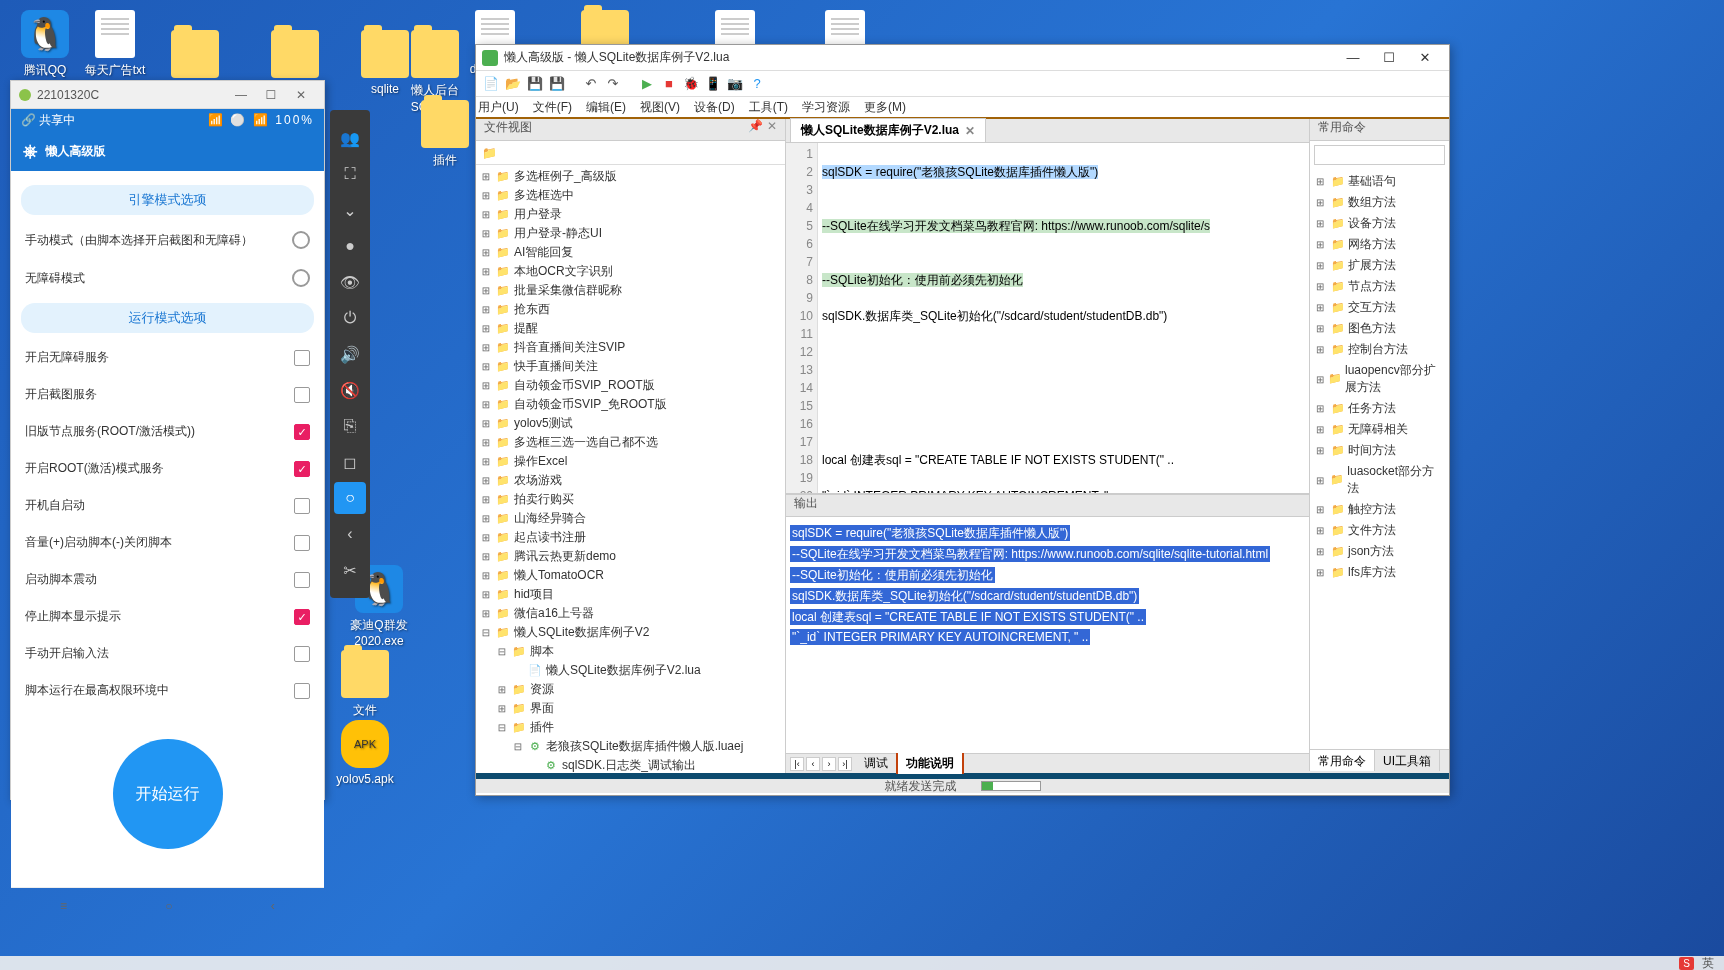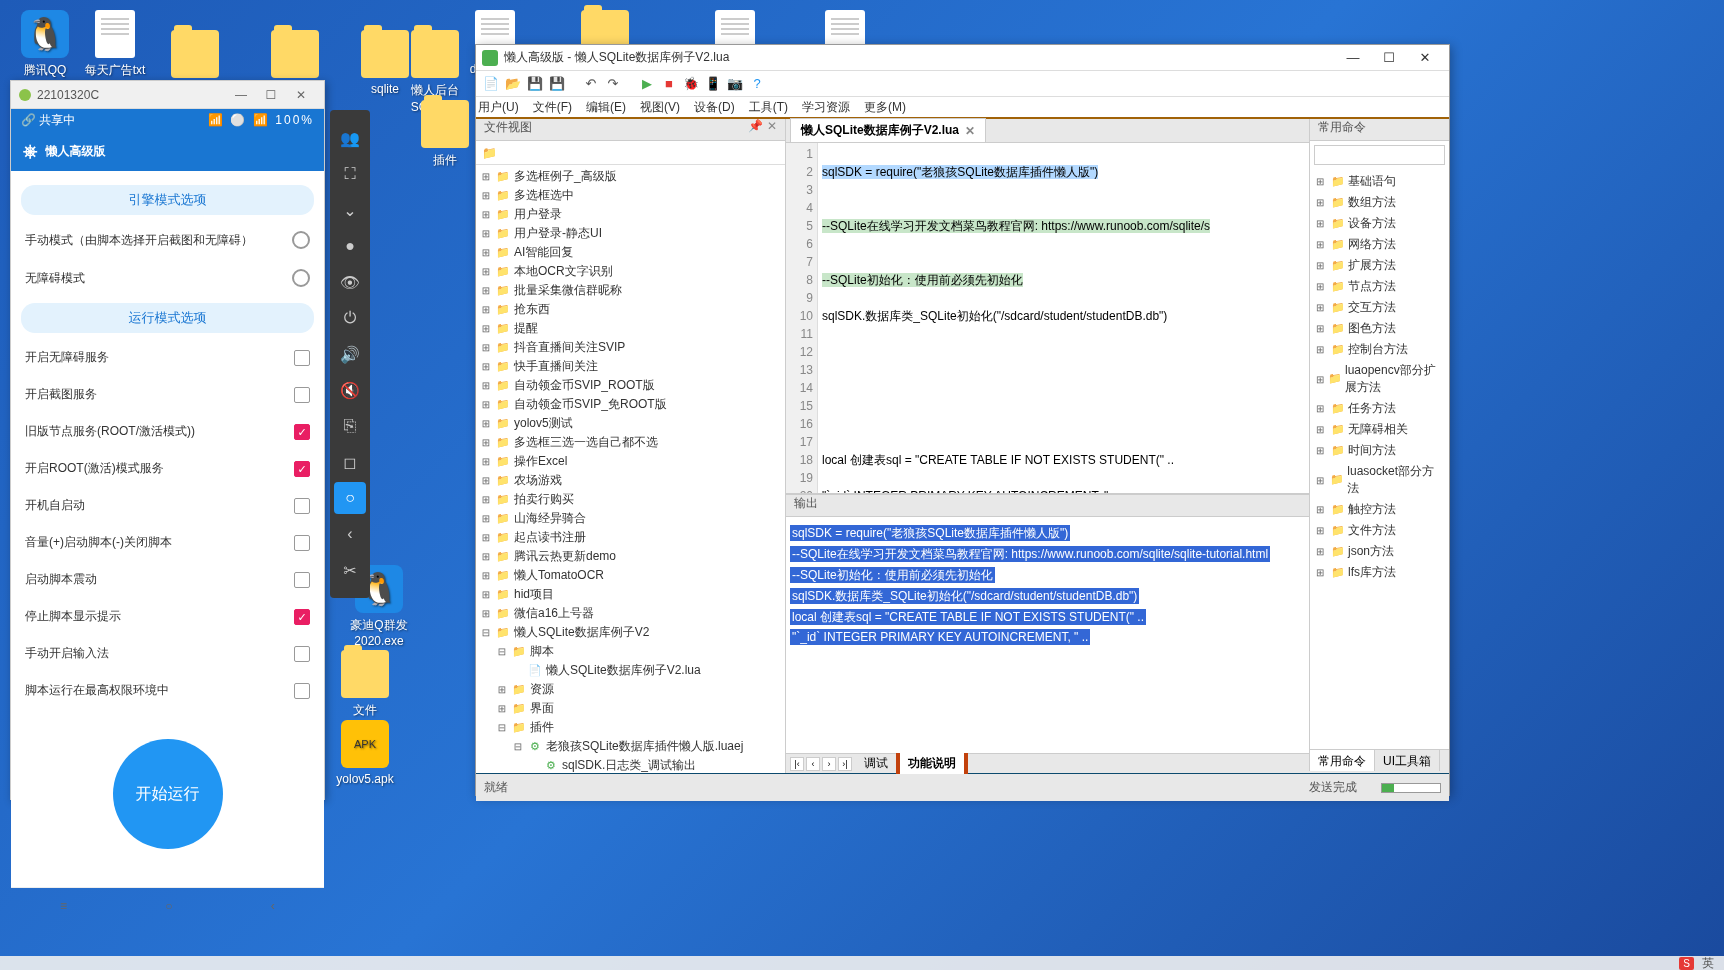--- a/index.html
+++ b/index.html
@@ -78,24 +78,24 @@
 .cat-item .exp{width:12px;color:#666;font-size:10px}
 .cat-item .cico{width:14px;height:14px;margin:0 3px;color:#f9a825;font-size:11px}
 .side-tabs{height:22px;display:flex;border-top:1px solid #ccc;background:#e8e8e8}
 .side-tabs .st{padding:3px 8px;border-right:1px solid #ccc}
 .side-tabs .st.active{background:#fff}
 .output-panel{height:280px;border-top:2px solid #ccc;display:flex;flex-direction:column}
 .output-area{flex:1;background:#fff;font-family:Consolas,monospace;padding:4px;overflow-y:auto}
 .output-area .oline{margin:4px 0}
 .output-area .sel{background:#3367d6;color:#fff;padding:1px 2px;display:inline}
 .output-tabs{height:20px;display:flex;background:#e8e8e8;border-top:1px solid #ccc;align-items:center}
-.output-tabs .ot{padding:2px 8px;border-right:4px solid #c2410c}
+.output-tabs .ot{padding:2px 8px;border-right:2px solid #c2410c}
 .output-tabs .navbtns{display:flex;gap:2px;padding:0 4px}
 .output-tabs .nb{width:14px;height:14px;border:1px solid #ccc;background:#fff;text-align:center;line-height:12px;font-size:9px}
-.ide-statusbar{height:28px;background:#e8e8e8;display:flex;align-items:center;padding:0 8px;color:#555;border-top:1px solid #0c4a6e;justify-content:space-between}
+.ide-statusbar{height:20px;background:#e8e8e8;display:flex;align-items:center;padding:0 8px;color:#555;border-top:6px solid #0c4a6e;justify-content:center}
 .ide-statusbar .progress{width:60px;height:10px;background:#fff;border:1px solid #999;position:relative}
 .ide-statusbar .progress::after{content:"";position:absolute;left:0;top:0;bottom:0;width:20%;background:#4caf50}
 
 
 .taskbar{position:absolute;bottom:0;left:0;right:0;height:14px;background:rgba(240,240,240,.9);display:flex;align-items:center;justify-content:flex-end;padding:0 10px;gap:8px;color:#555}
 .ime-badge{background:#e53935;color:#fff;padding:1px 4px;border-radius:2px;font-size:10px}
 </style>
 </head>
 <body>
 
@@ -147,21 +147,21 @@
       </div>
       <div class="desktop-icon" style="left: 324px; top: 565px; margin-left: 20px;">
         <div class="icn" style="background:#1e88e5;border-radius:8px">🐧</div>
         <div>豪迪Q群发2020.exe</div>
       </div>
       <div class="desktop-icon" style="left: 330px; top: 650px;">
         <div class="icn folder-icn"></div>
         <div>文件</div>
       </div>
       <div class="desktop-icon" style="left: 330px; top: 720px;">
-        <div class="icn" style="background:#ffc107;border-radius:6px;color:#333;font-size:11px">APK</div>
+        <div class="icn" style="background:#ffc107;border-radius:18px;color:#333;font-size:11px">APK</div>
         <div>yolov5.apk</div>
       </div>
     </div>
 
   <div class="phone-win">
     <div class="phone-titlebar">
       <span class="dot"></span>
       <span class="title">22101320C</span>
       <span class="winbtn">—</span>
       <span class="winbtn">☐</span>

